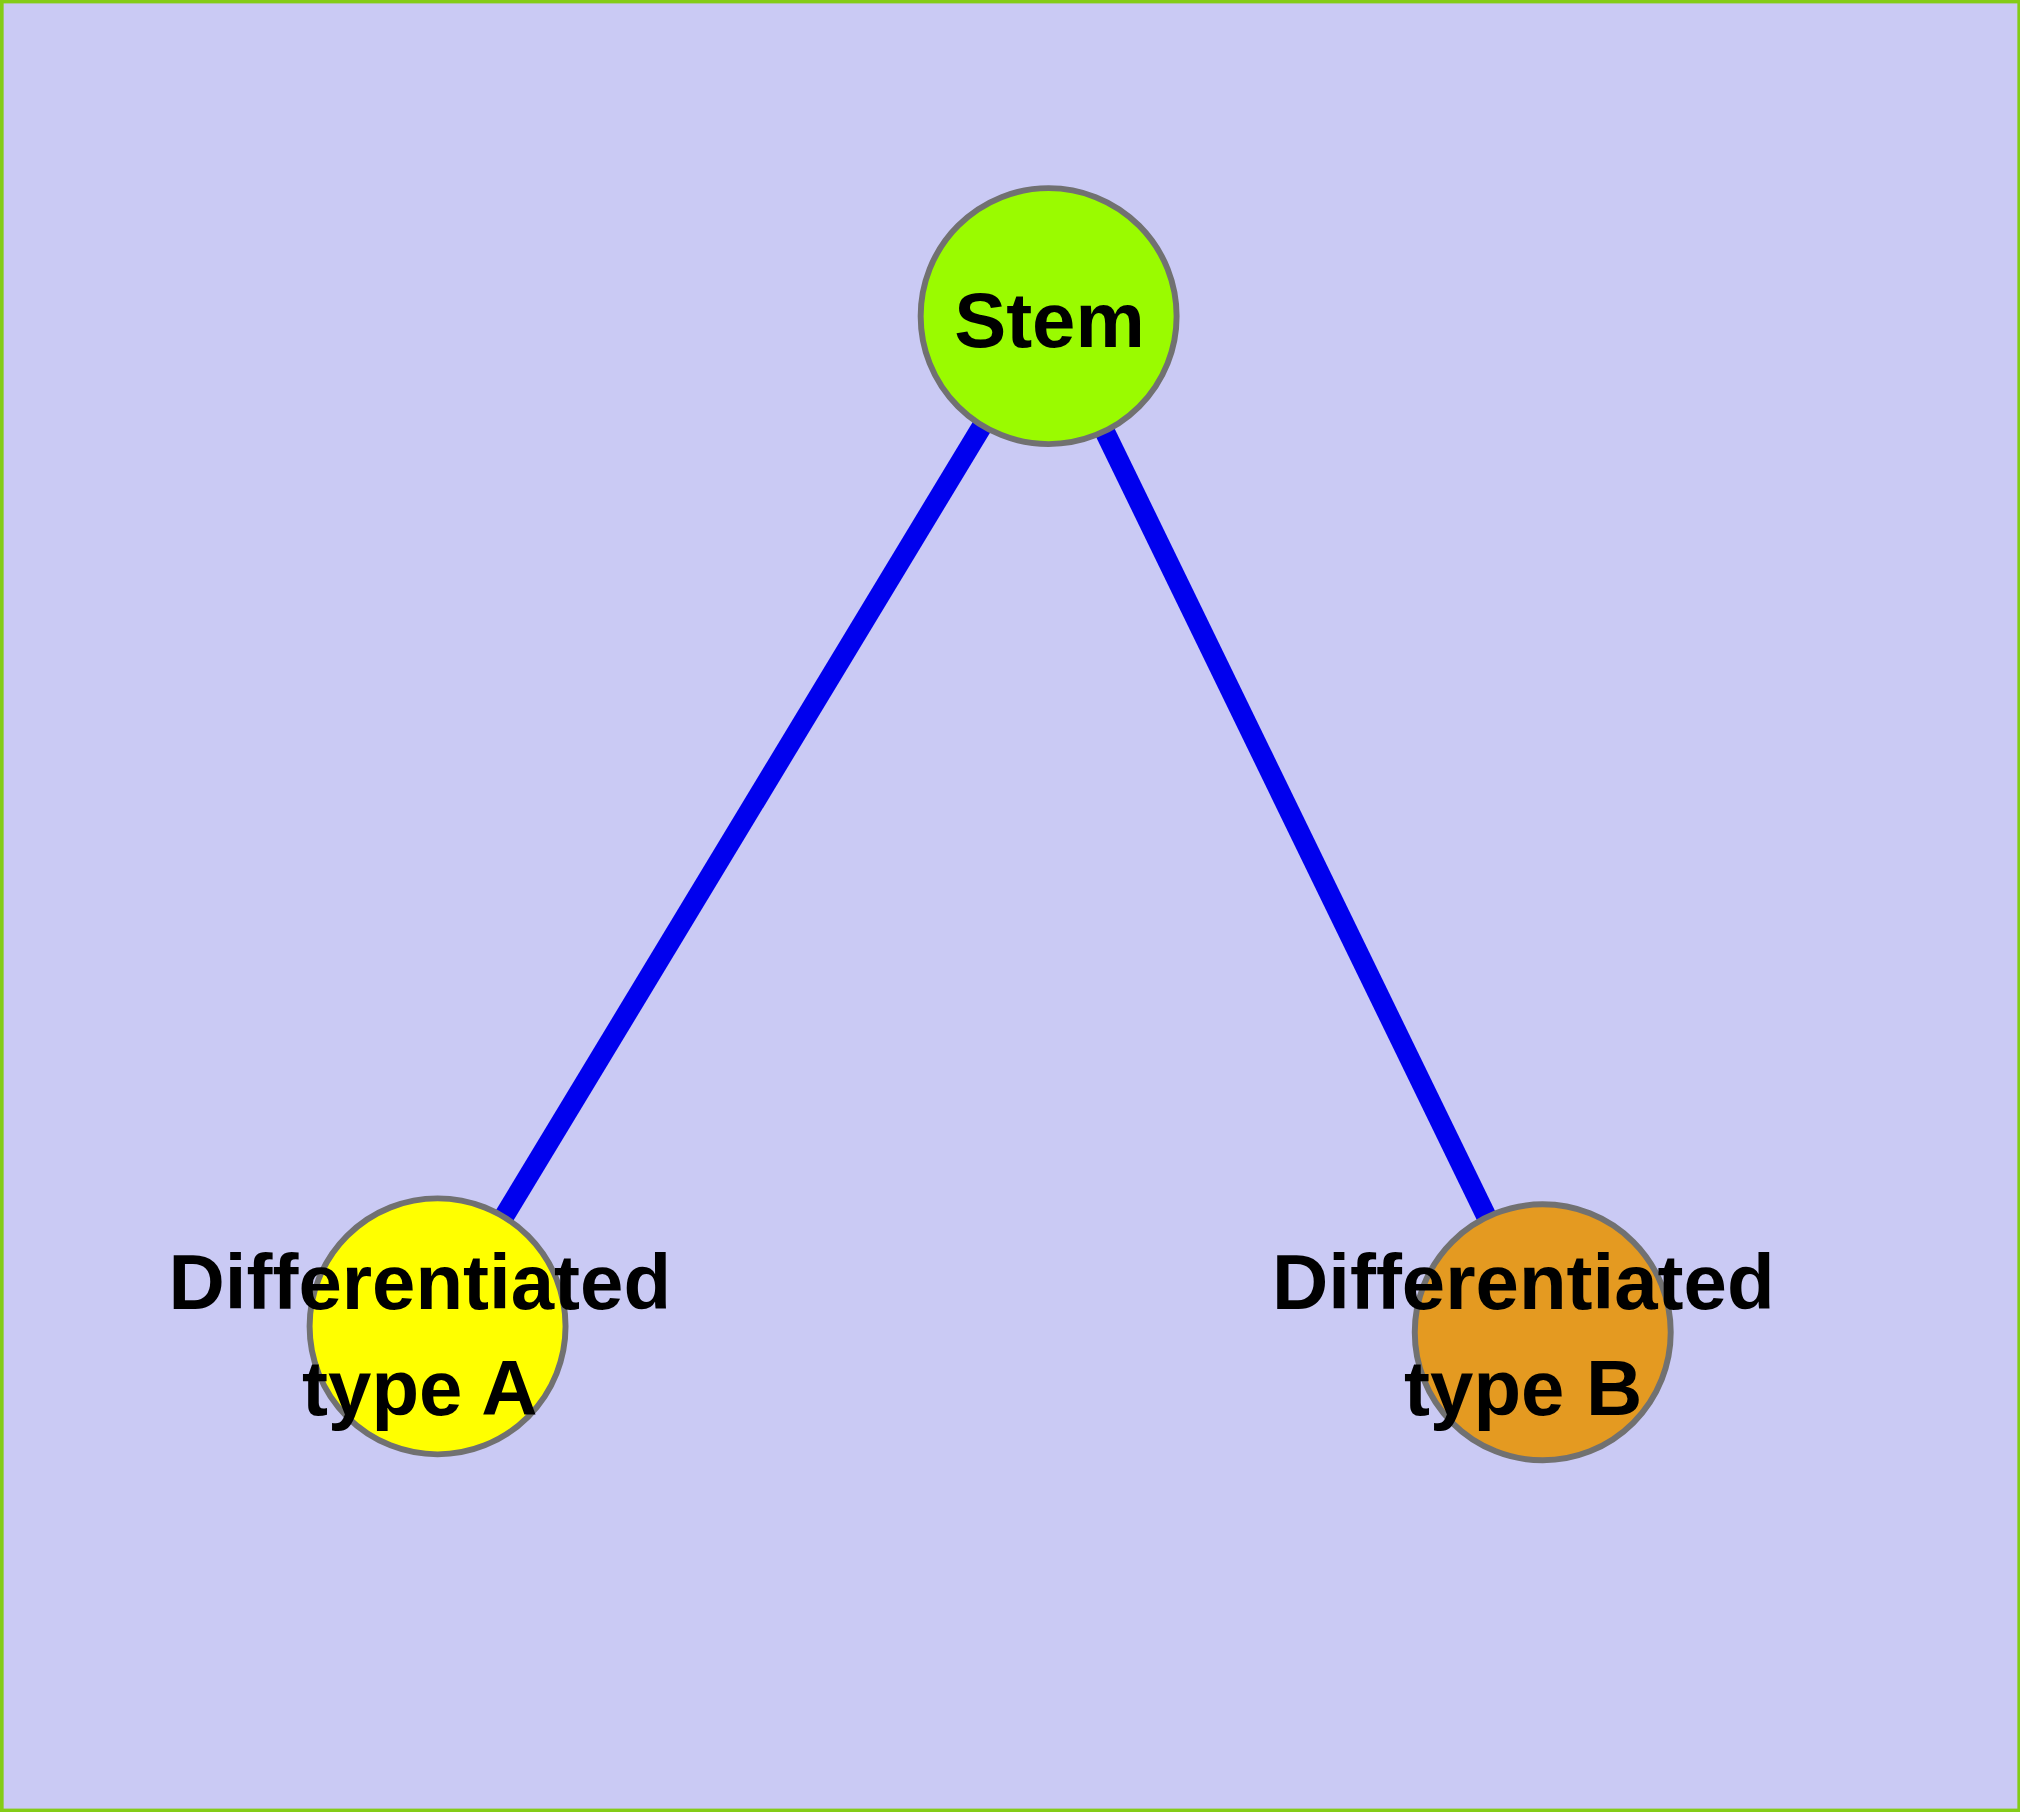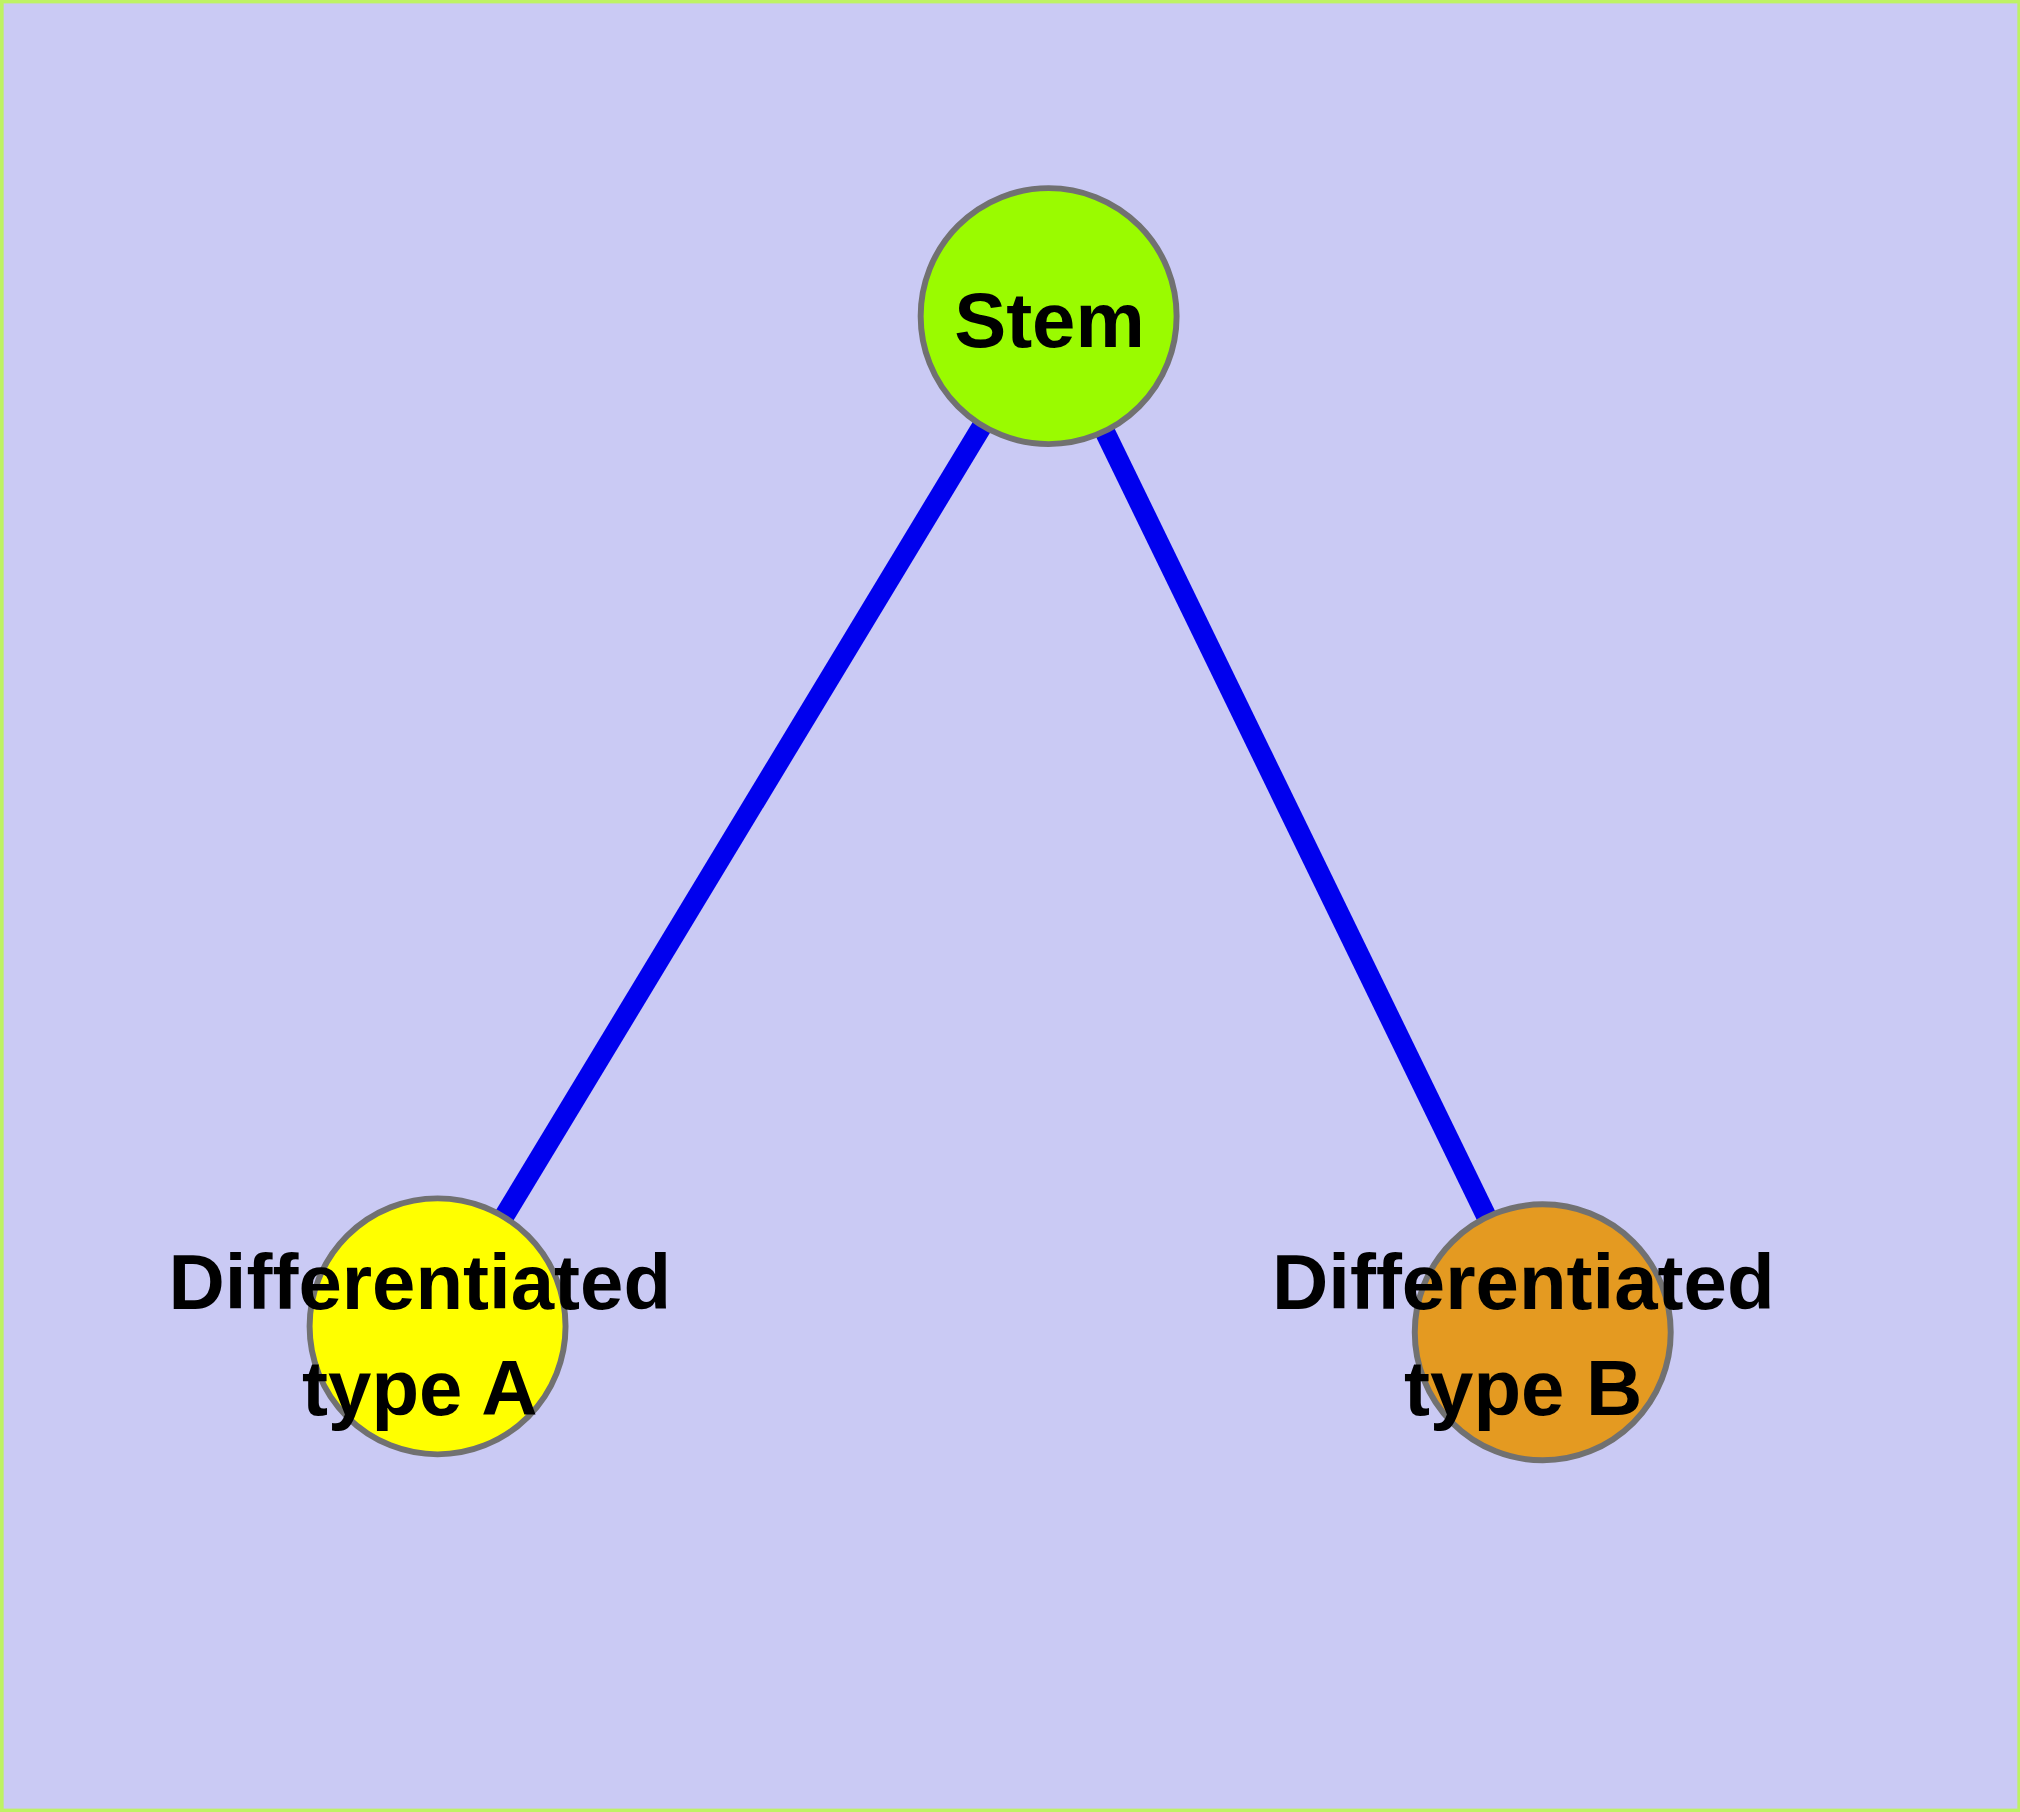--- a/index.html
+++ b/index.html
@@ -7,21 +7,21 @@
     padding: 0;
     background: #ffffff;
     width: 2021px;
     height: 1812px;
     overflow: hidden;
   }
   .stage {
     position: relative;
     width: 2021px;
     height: 1812px;
-    background: #bef264;
+    background: #84cc16;
   }
   svg { display: block; }
   .node-label {
     font-family: "Liberation Sans", sans-serif;
     font-weight: bold;
     font-size: 92px;
   }
   .edge {
     stroke-width: 24px;
     fill: none;

